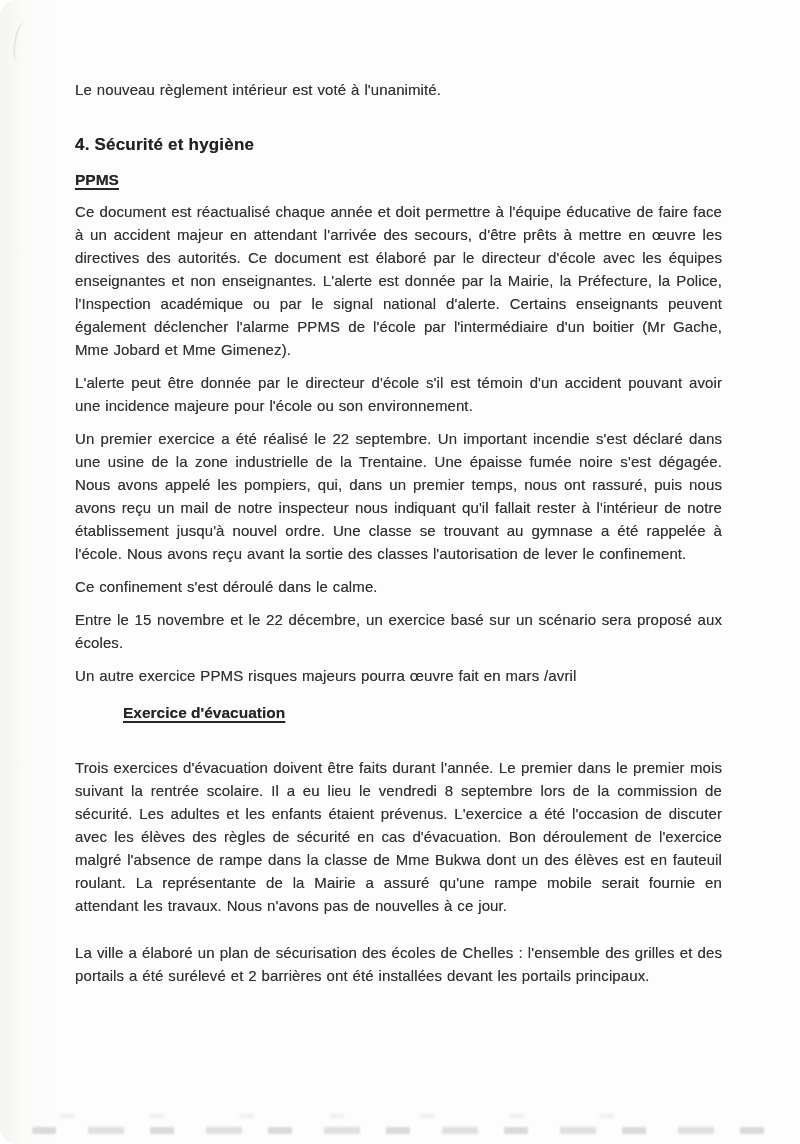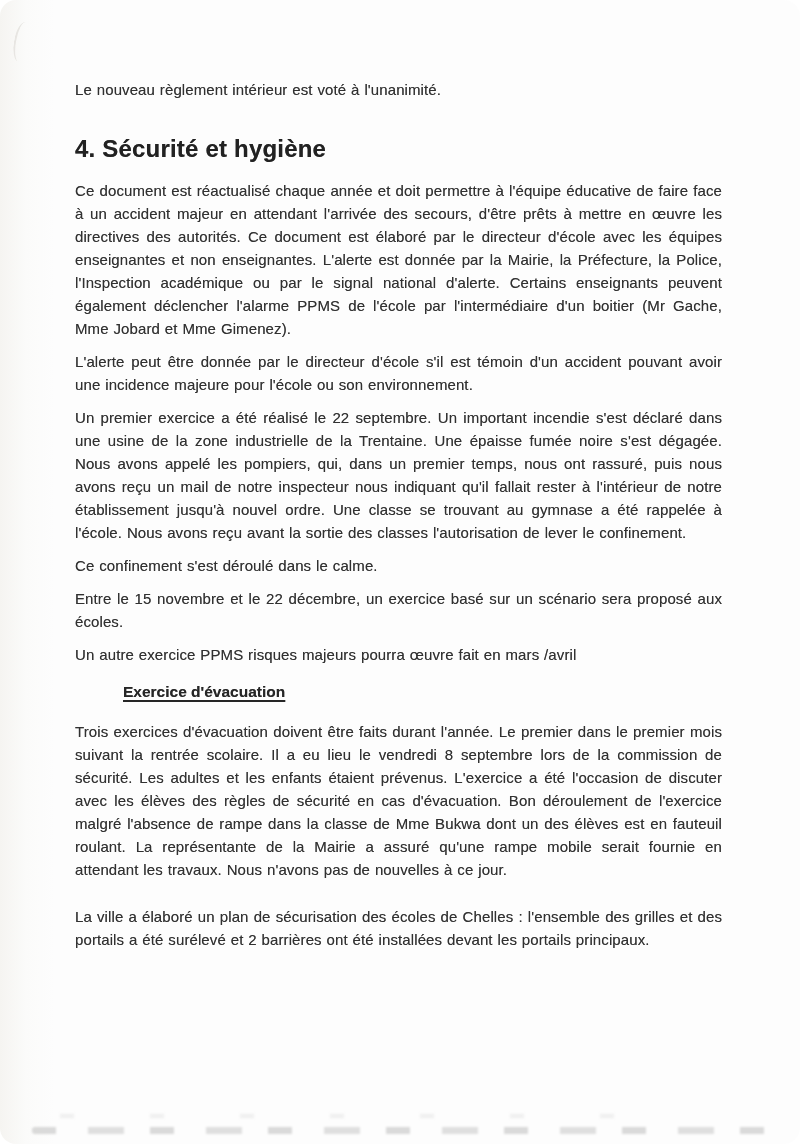--- a/index.html
+++ b/index.html
@@ -33,41 +33,41 @@
     text-align: justify;
     margin: 0 0 10px 0;
     letter-spacing: 0.1px;
     word-spacing: 0.6px;
     text-shadow: 0 0 0.6px rgba(45,45,45,0.55);
   }
   .para.single {
     text-align: left;
   }
   .section-heading {
-    font-size: 24px;
+    font-size: 17px;
     font-weight: bold;
     color: #222222;
     margin: 34px 0 16px 0;
     letter-spacing: 0.2px;
     text-shadow: 0 0 0.6px rgba(30,30,30,0.6);
   }
   .sub-heading {
     font-size: 15.5px;
     font-weight: bold;
     color: #262626;
     text-decoration: underline;
     text-decoration-thickness: 1.5px;
     text-underline-offset: 3px;
     margin: 0 0 11px 0;
     text-shadow: 0 0 0.6px rgba(30,30,30,0.6);
   }
   .sub-heading.indented {
     margin-left: 48px;
     margin-top: 17px;
-    margin-bottom: 19px;
+    margin-bottom: 34px;
   }
   .bold-inline {
     font-weight: bold;
     color: #262626;
   }
   .gap-top {
     margin-top: 24px;
   }
   
   .scan-mark-topleft {
@@ -113,20 +113,21 @@
 <div class="page">
 
   <div class="scan-mark-topleft"></div>
 
   <div class="content">
 
     <p class="para single">Le nouveau règlement intérieur est voté à l'unanimité.</p>
 
     <div class="section-heading">4. Sécurité et hygiène</div>
 
+    <div class="sub-heading">PPMS</div>
 
     <p class="para">Ce document est réactualisé chaque année et doit permettre à l'équipe éducative de faire face à un accident majeur en attendant l'arrivée des secours, d'être prêts à mettre en œuvre les directives des autorités. Ce document est élaboré par le directeur d'école avec les équipes enseignantes et non enseignantes. L'alerte est donnée par la Mairie, la Préfecture, la Police, l'Inspection académique ou par le signal national d'alerte. Certains enseignants peuvent également déclencher l'alarme PPMS de l'école par l'intermédiaire d'un boitier (Mr Gache, Mme Jobard et Mme Gimenez).</p>
 
     <p class="para">L'alerte peut être donnée par le directeur d'école s'il est témoin d'un accident pouvant avoir une incidence majeure pour l'école ou son environnement.</p>
 
 
     <p class="para">Un premier exercice a été réalisé le 22 septembre. Un important incendie s'est déclaré dans une usine de la zone industrielle de la Trentaine. Une épaisse fumée noire s'est dégagée. Nous avons appelé les pompiers, qui, dans un premier temps, nous ont rassuré, puis nous avons reçu un mail de notre inspecteur nous indiquant qu'il fallait rester à l'intérieur de notre établissement jusqu'à nouvel ordre. Une classe se trouvant au gymnase a été rappelée à l'école. Nous avons reçu avant la sortie des classes l'autorisation de lever le confinement.</p>
 
     <p class="para single">Ce confinement s'est déroulé dans le calme.</p>
 

